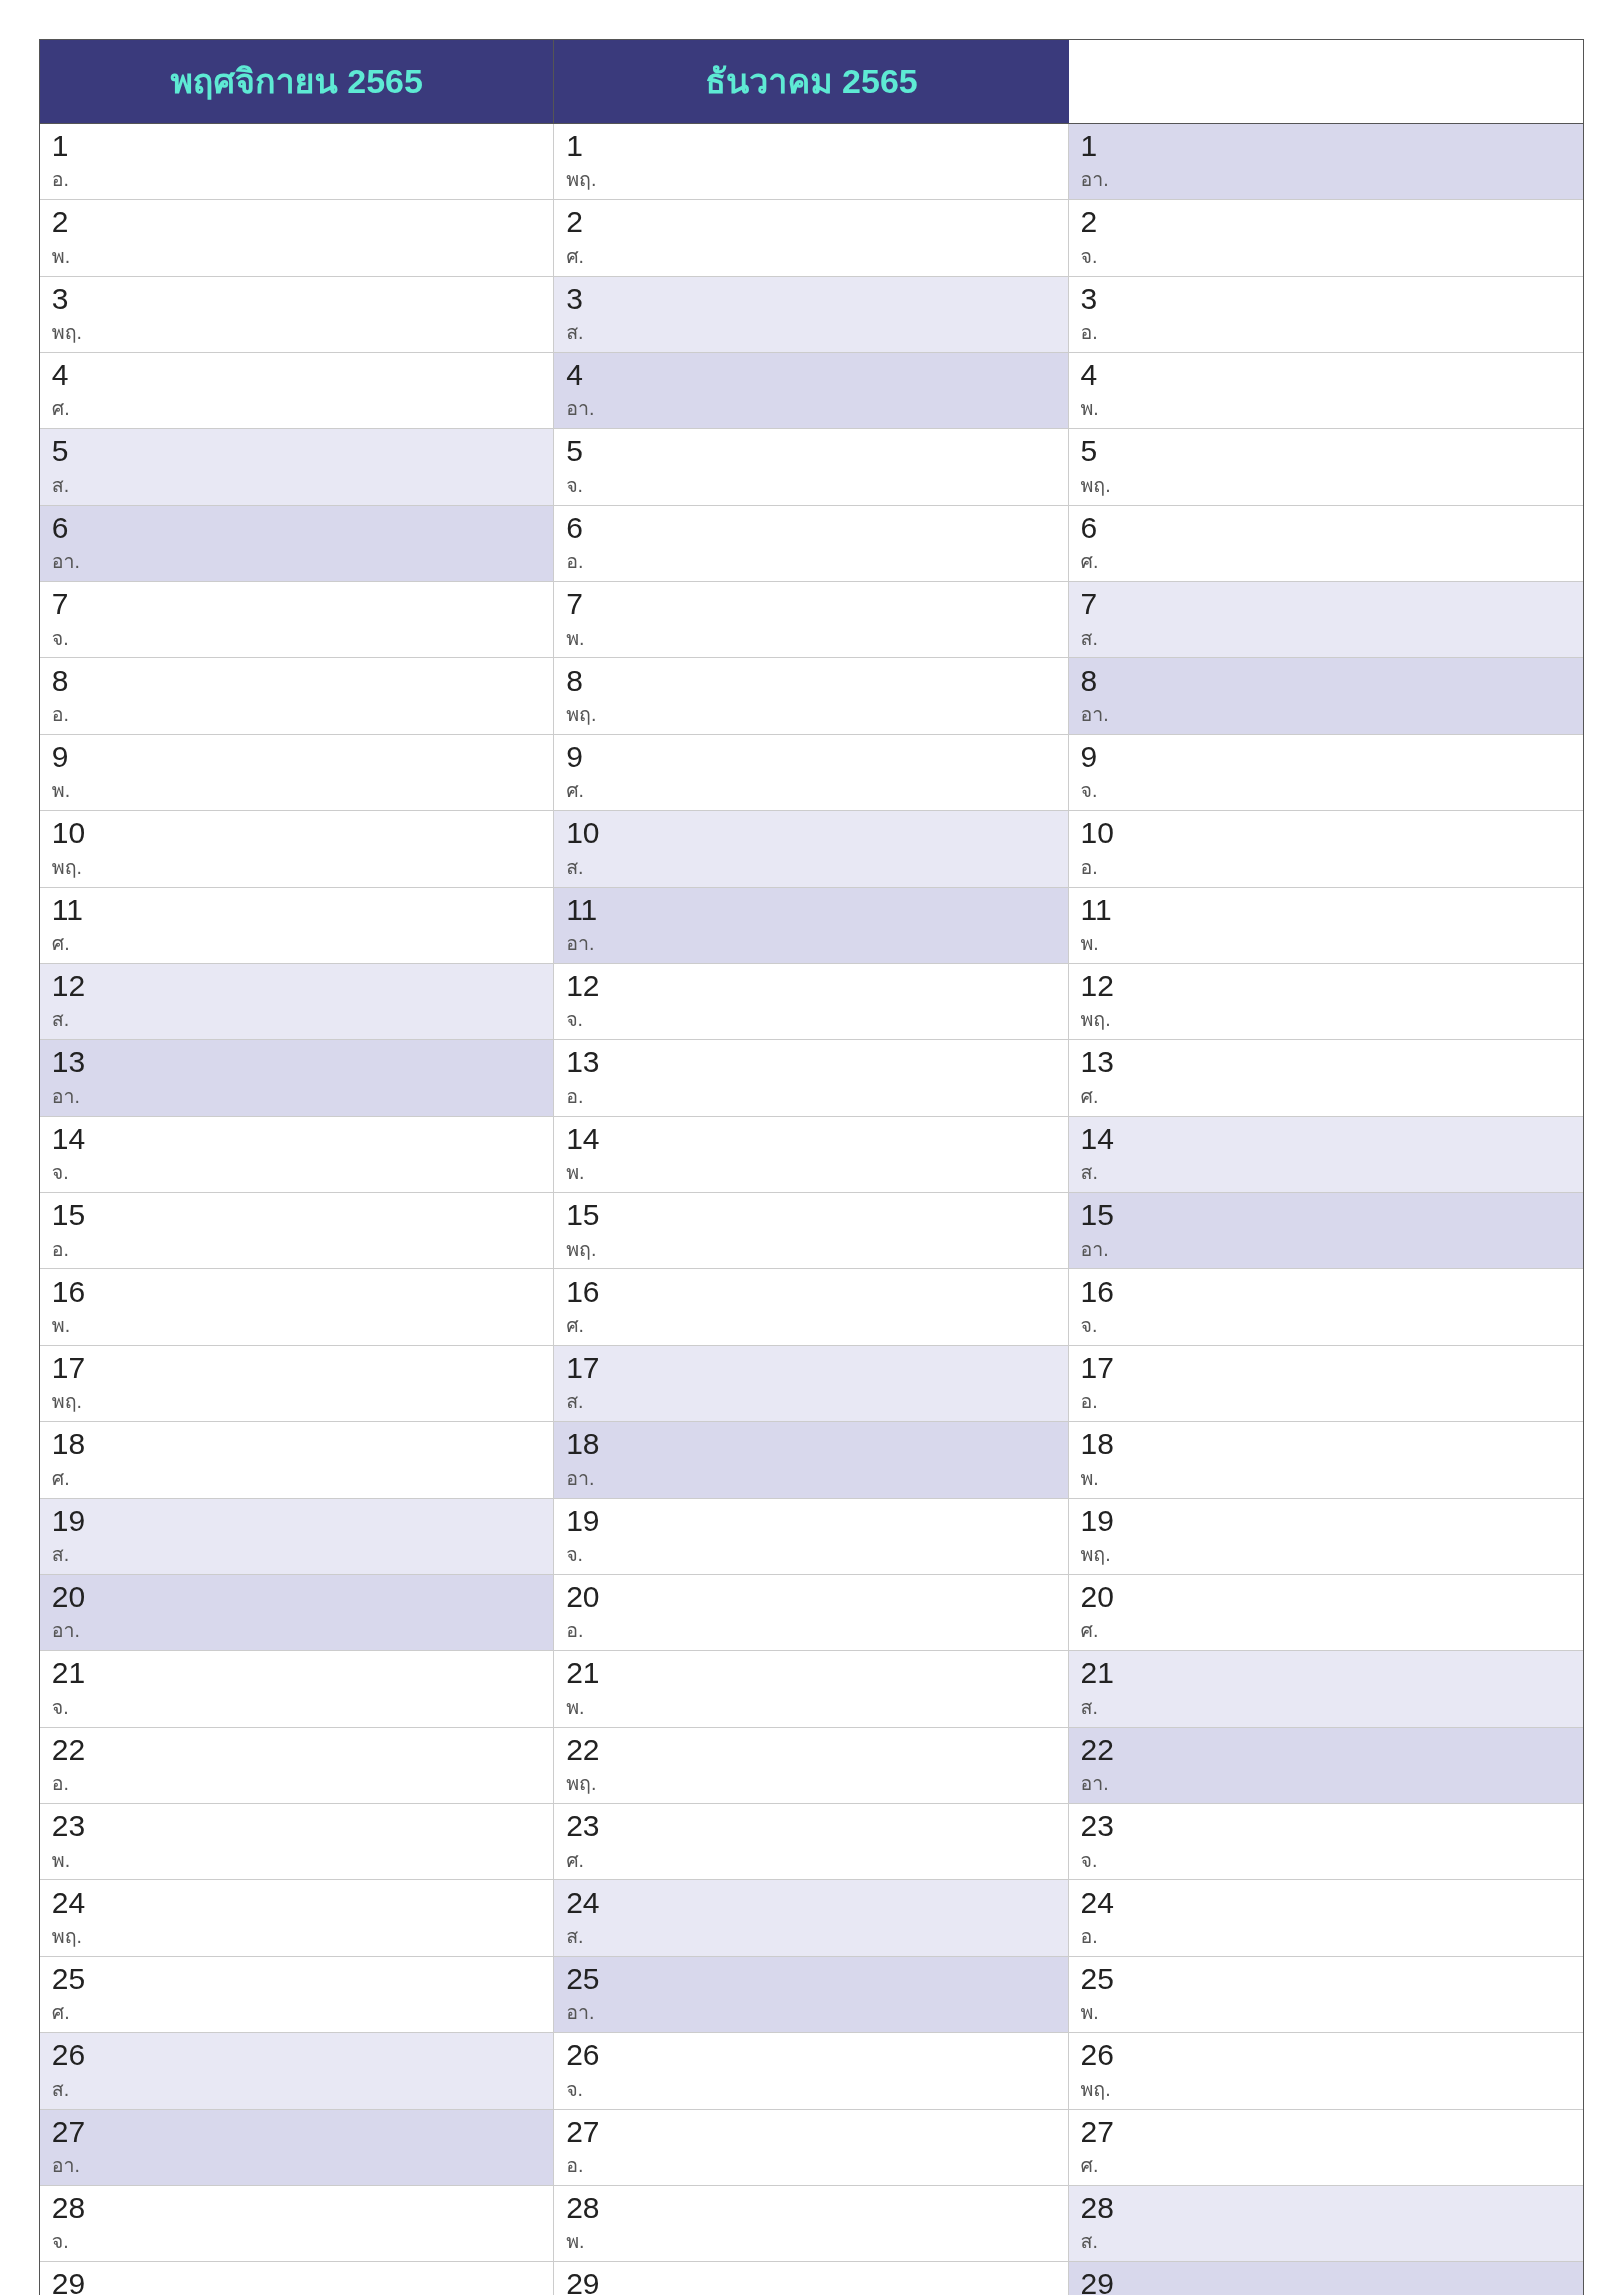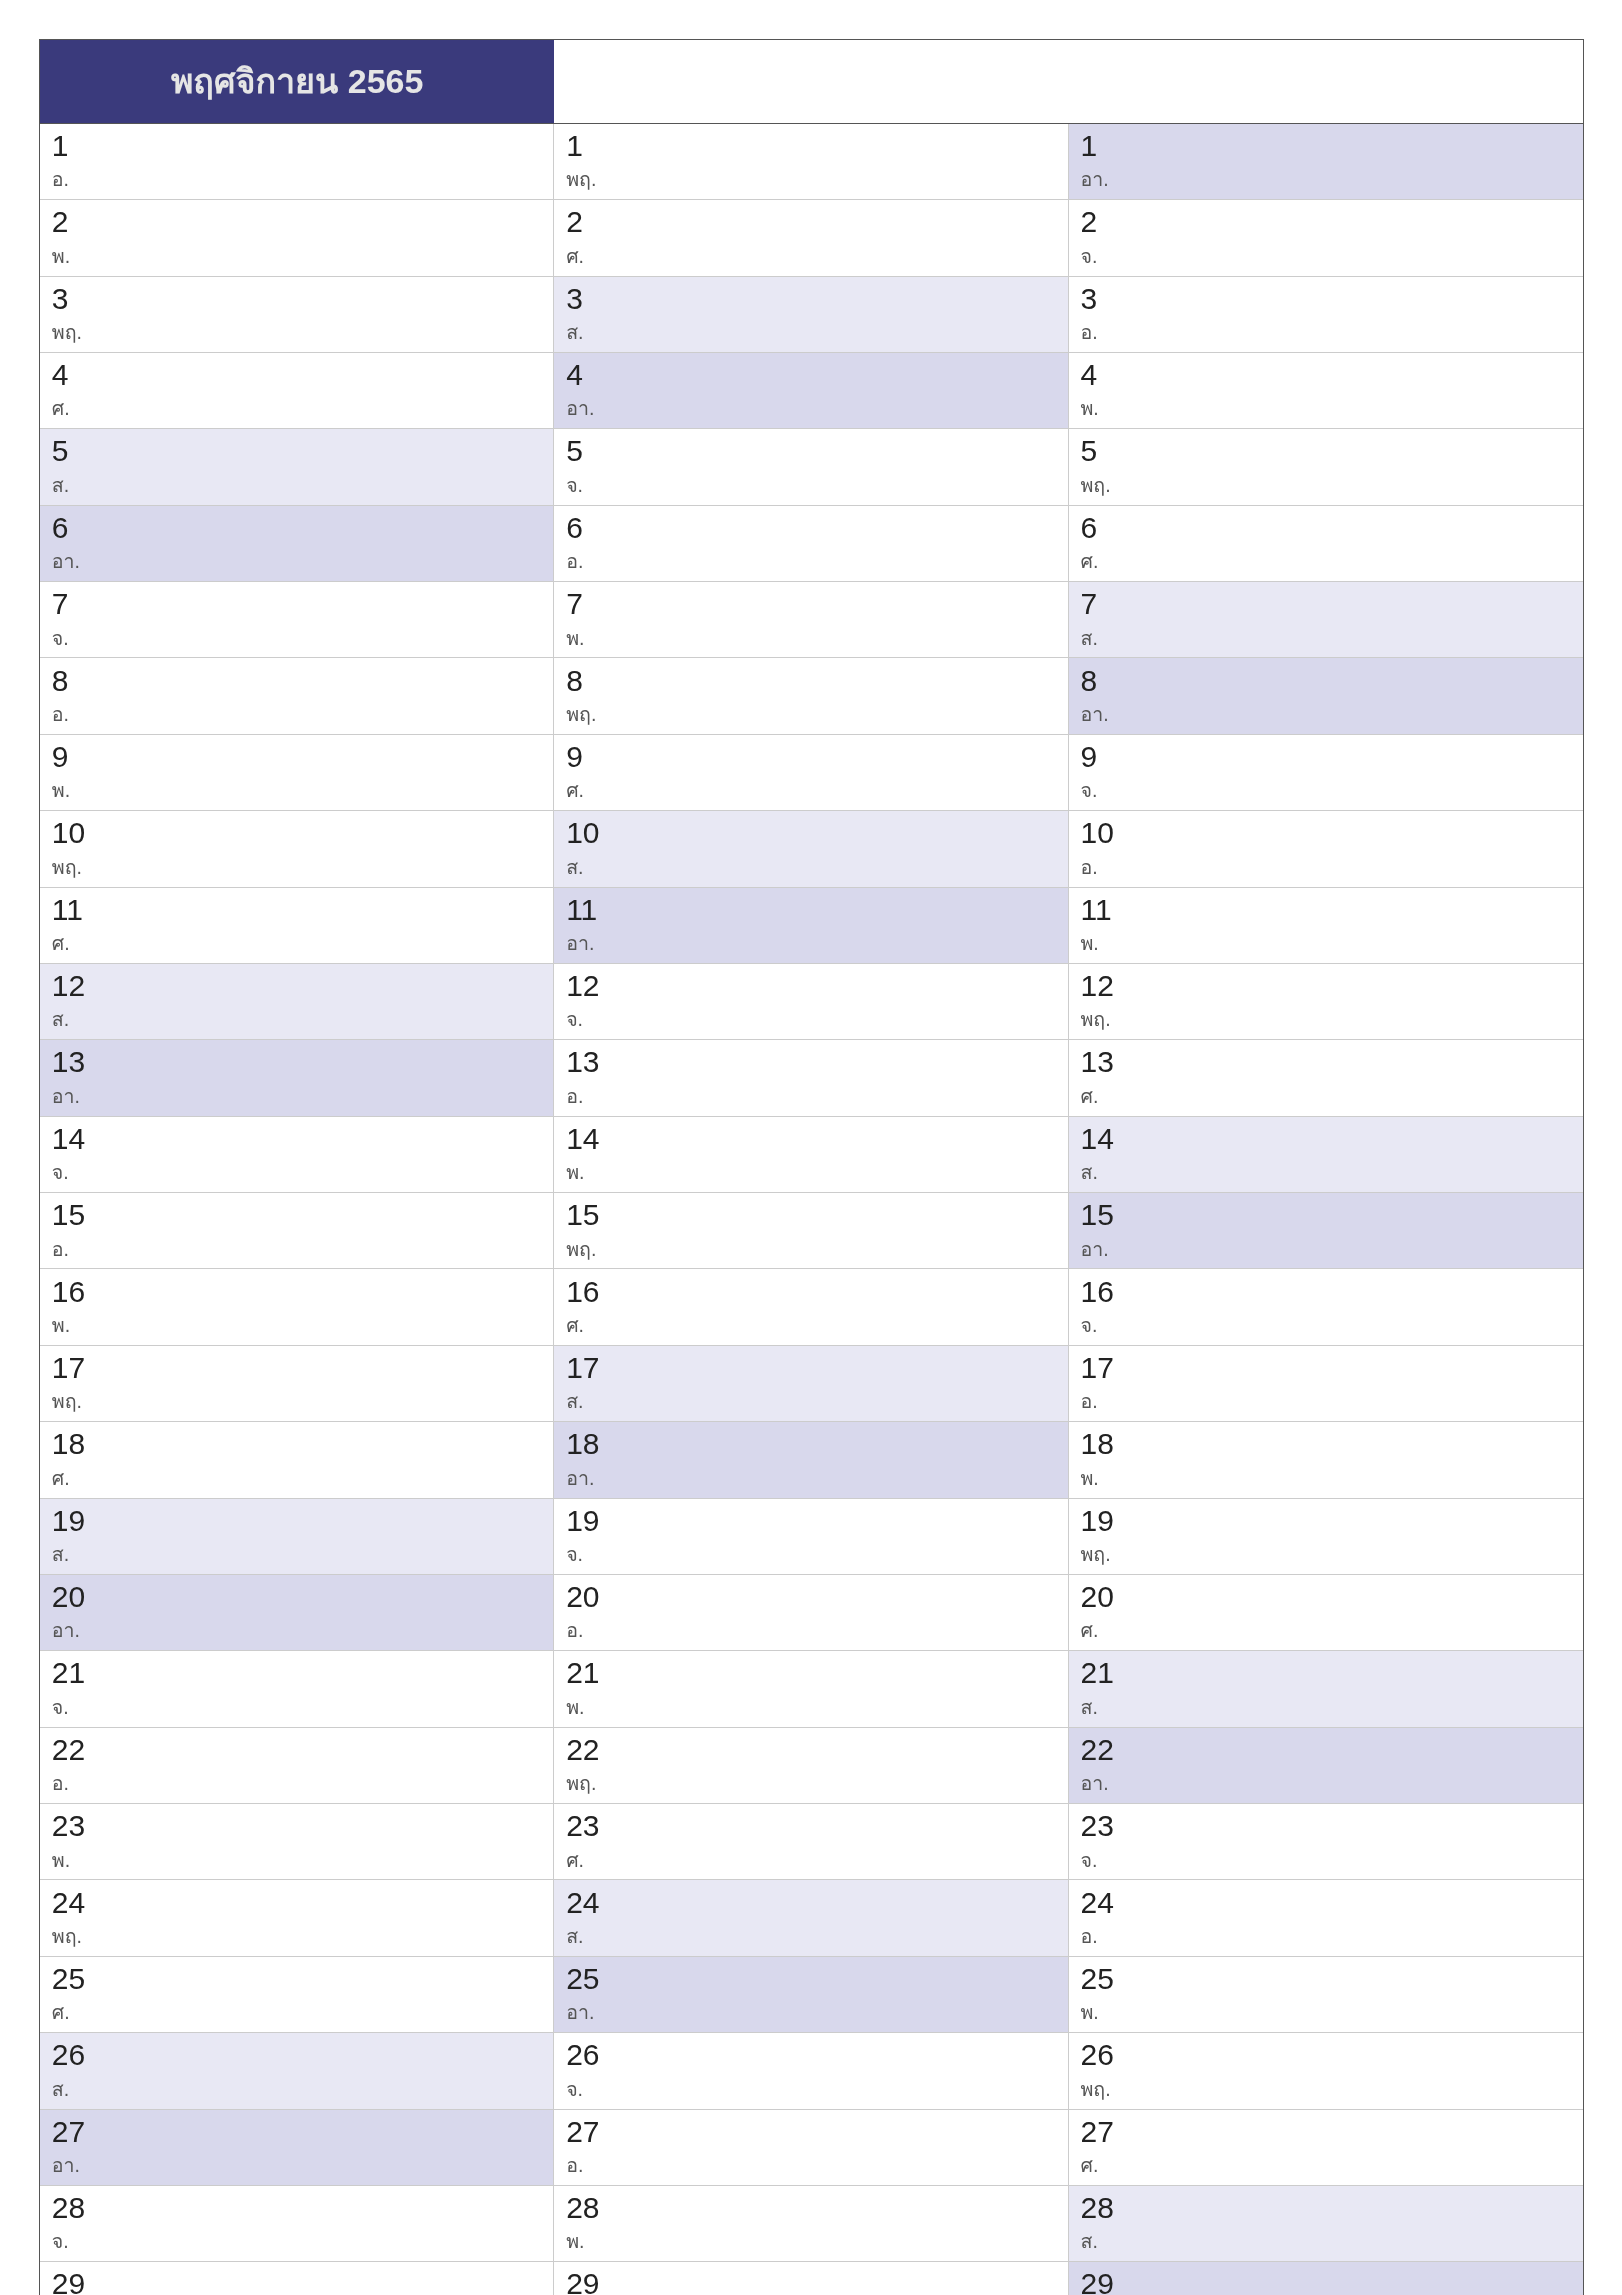--- a/index.html
+++ b/index.html
@@ -17,21 +17,21 @@
     .header-row {
       display: grid;
       grid-template-columns: 1fr 1fr 1fr;
       border-bottom: 1.3px solid #555;
     }
     .month-header {
       padding: 14.4px 13px;
       text-align: center;
       font-size: 34px;
       font-weight: bold;
-      color: #e5e5e5;
+      color: #5eead4;
       background: #3a3a7c;
       border-right: 1.3px solid #555;
     }
     .month-header:last-child {
       border-right: none;
     }
     .days-grid {
       display: grid;
       grid-template-columns: 1fr 1fr 1fr;
     }
@@ -70,20 +70,23 @@
   </style>
 </head>
 <body>
 
 <div class="calendar-container">
 
   <div class="header-row">
     <div class="month-header">
       <span>พฤศจิกายน 2565</span>
     </div>
+    <div class="month-header">
+      <span>ธันวาคม 2565</span>
+    </div>
   </div>
 
   <div class="days-grid" id="days-grid">
     <div class="month-column" id="col-0">
         <div class="day-cell">
           <div class="day-number">1</div>
           <div class="day-name">อ.</div>
         </div>
         <div class="day-cell">
           <div class="day-number">2</div>

